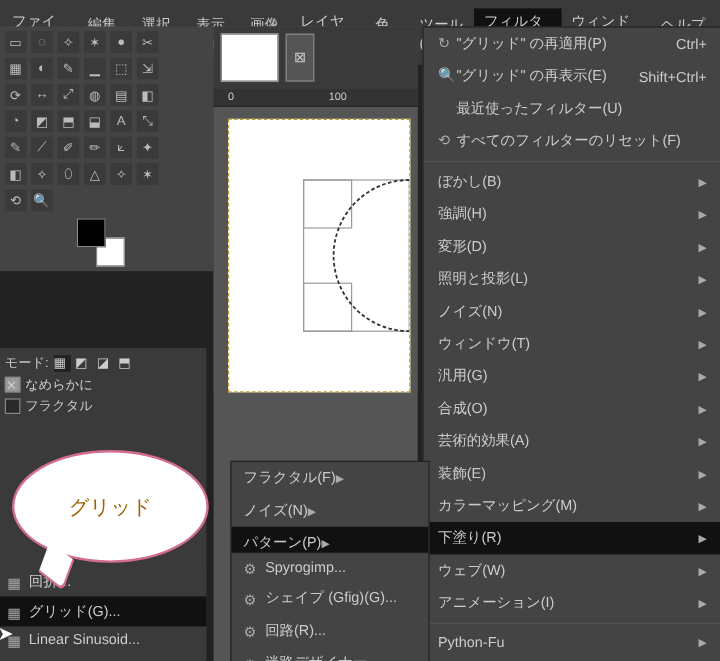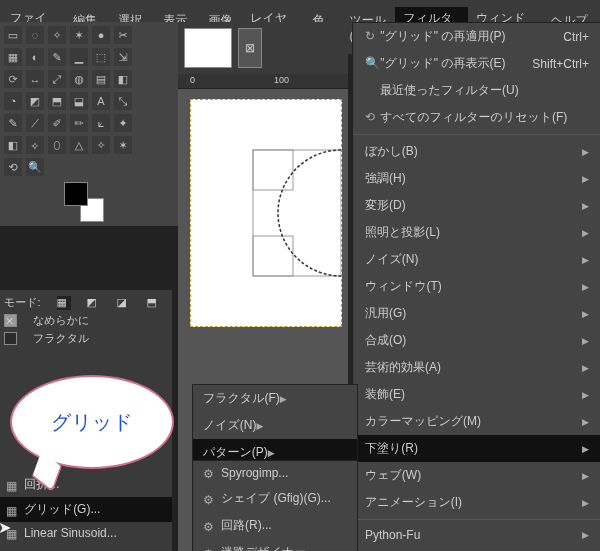--- a/index.html
+++ b/index.html
@@ -7,25 +7,25 @@
 .menubar div{padding:3px 8px;cursor:default}
 .menubar div.active{background:#111}
 .toolbox{position:absolute;left:0;top:22px;width:170px;background:#444;padding:4px}
 .toolbox .row{display:flex;gap:4px;margin-bottom:4px}
 .toolbox .t{width:18px;height:18px;background:#3a3a3a;display:flex;align-items:center;justify-content:center;color:#bbb;font-size:11px}
 .swatches{position:relative;width:40px;height:40px;margin:6px auto 0 60px}
 .swatches .fg{position:absolute;top:0;left:0;width:22px;height:22px;background:#000;border:1px solid #888;z-index:2}
 .swatches .bg{position:absolute;bottom:0;right:0;width:22px;height:22px;background:#fff;border:1px solid #888}
 .opts{position:absolute;left:0;top:290px;width:172px;background:#3a3a3a;height:261px;padding:2px 4px;box-sizing:border-box}
 .opts h4{margin:2px 0;font-size:11px;font-weight:normal}
-.opts .line{display:flex;align-items:center;gap:16px;margin:3px 0;font-size:11px}
+.opts .line{display:flex;align-items:center;gap:4px;margin:3px 0;font-size:11px}
 .chk{width:11px;height:11px;border:1px solid #888;display:inline-block;background:#2a2a2a}
 .bubble{position:absolute;left:10px;top:375px;width:160px;height:90px;background:#fff;border:2px solid #d26d8a;border-radius:50%;z-index:20;display:flex;align-items:center;justify-content:center}
 .bubble::after{content:"";position:absolute;bottom:-18px;left:22px;width:24px;height:24px;background:#fff;border-right:2px solid #d26d8a;border-bottom:2px solid #d26d8a;transform:rotate(38deg) skew(18deg);border-radius:0 0 6px 0}
-.bubble span{color:#1d4ed8;font-size:20px}
+.bubble span{color:#a16207;font-size:17px}
 .listitems{position:absolute;left:0;top:472px;width:172px;background:#3a3a3a}
 .listitems .li{padding:4px 6px;display:flex;align-items:center;gap:6px}
 .listitems .li.sel{background:#111}
 .canvas-area{position:absolute;left:178px;top:22px;width:170px;height:529px;background:#555}
 .thumbs{background:#3a3a3a;padding:6px;display:flex;gap:6px}
 .thumbs .th{width:46px;height:38px;background:#fff;border:1px solid #888}
 .thumbs .th.x{background:#555;display:flex;align-items:center;justify-content:center;width:22px}
 .ruler{height:14px;background:#333;border-bottom:1px solid #222;position:relative;font-size:9px}
 .ruler span{position:absolute;top:1px}
 .canvas{background:#555;padding:10px 0 0 12px}

